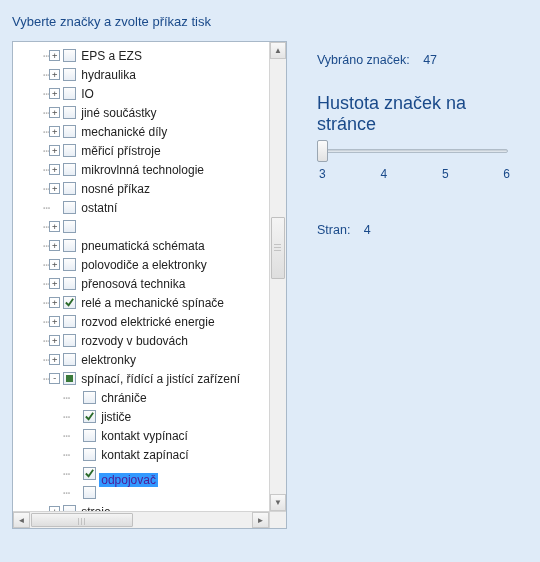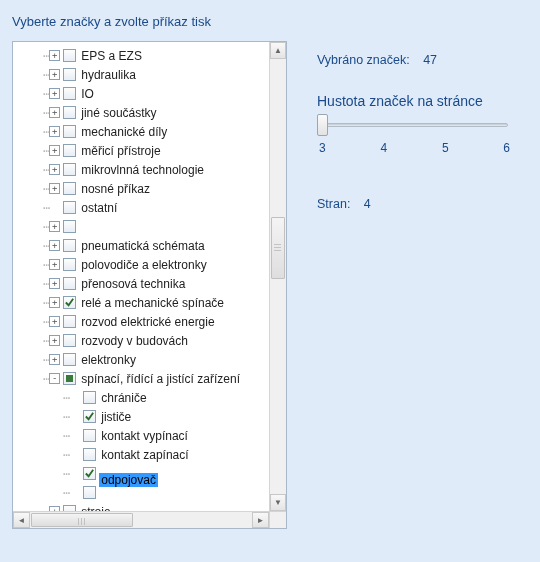--- a/index.html
+++ b/index.html
@@ -85,21 +85,21 @@
     height: 7px;
     background: #3a7a3a;
     display: block;
   }
   .node-label {
     cursor: pointer;
     padding: 0 2px;
   }
   .node-label.selected {
     background: #3399ff;
-    color: #000000;
+    color: #4c1d95;
     margin-top: 12px;
   }
   .indent-0 { padding-left: 28px; }
   .indent-1 { padding-left: 48px; }
   
   .vscroll {
     position: absolute;
     top: 0; right: 0; bottom: 17px;
     width: 17px;
     background: #f0f0f0;
@@ -178,21 +178,21 @@
     right: 0; bottom: 0;
     width: 17px; height: 17px;
     background: #f0f0f0;
     border-top: 1px solid #d4d4d4;
     border-left: 1px solid #d4d4d4;
   }
   
   .panel { padding-top: 12px; width: 195px; }
   .info-line { margin-bottom: 26px; font-size: 12.5px; }
   .info-val { margin-left: 10px; }
-  .section-label { margin-bottom: 14px; font-size: 14px; }
+  .section-label { margin-bottom: 14px; font-size: 18px; }
   .slider-wrap { margin-bottom: 12px; }
   .slider-track {
     height: 4px;
     background: linear-gradient(#c0c8d0,#e8eef4);
     border: 1px solid #b0bcc8;
     border-radius: 2px;
     position: relative;
     margin: 8px 4px 6px 4px;
     cursor: pointer;
   }

